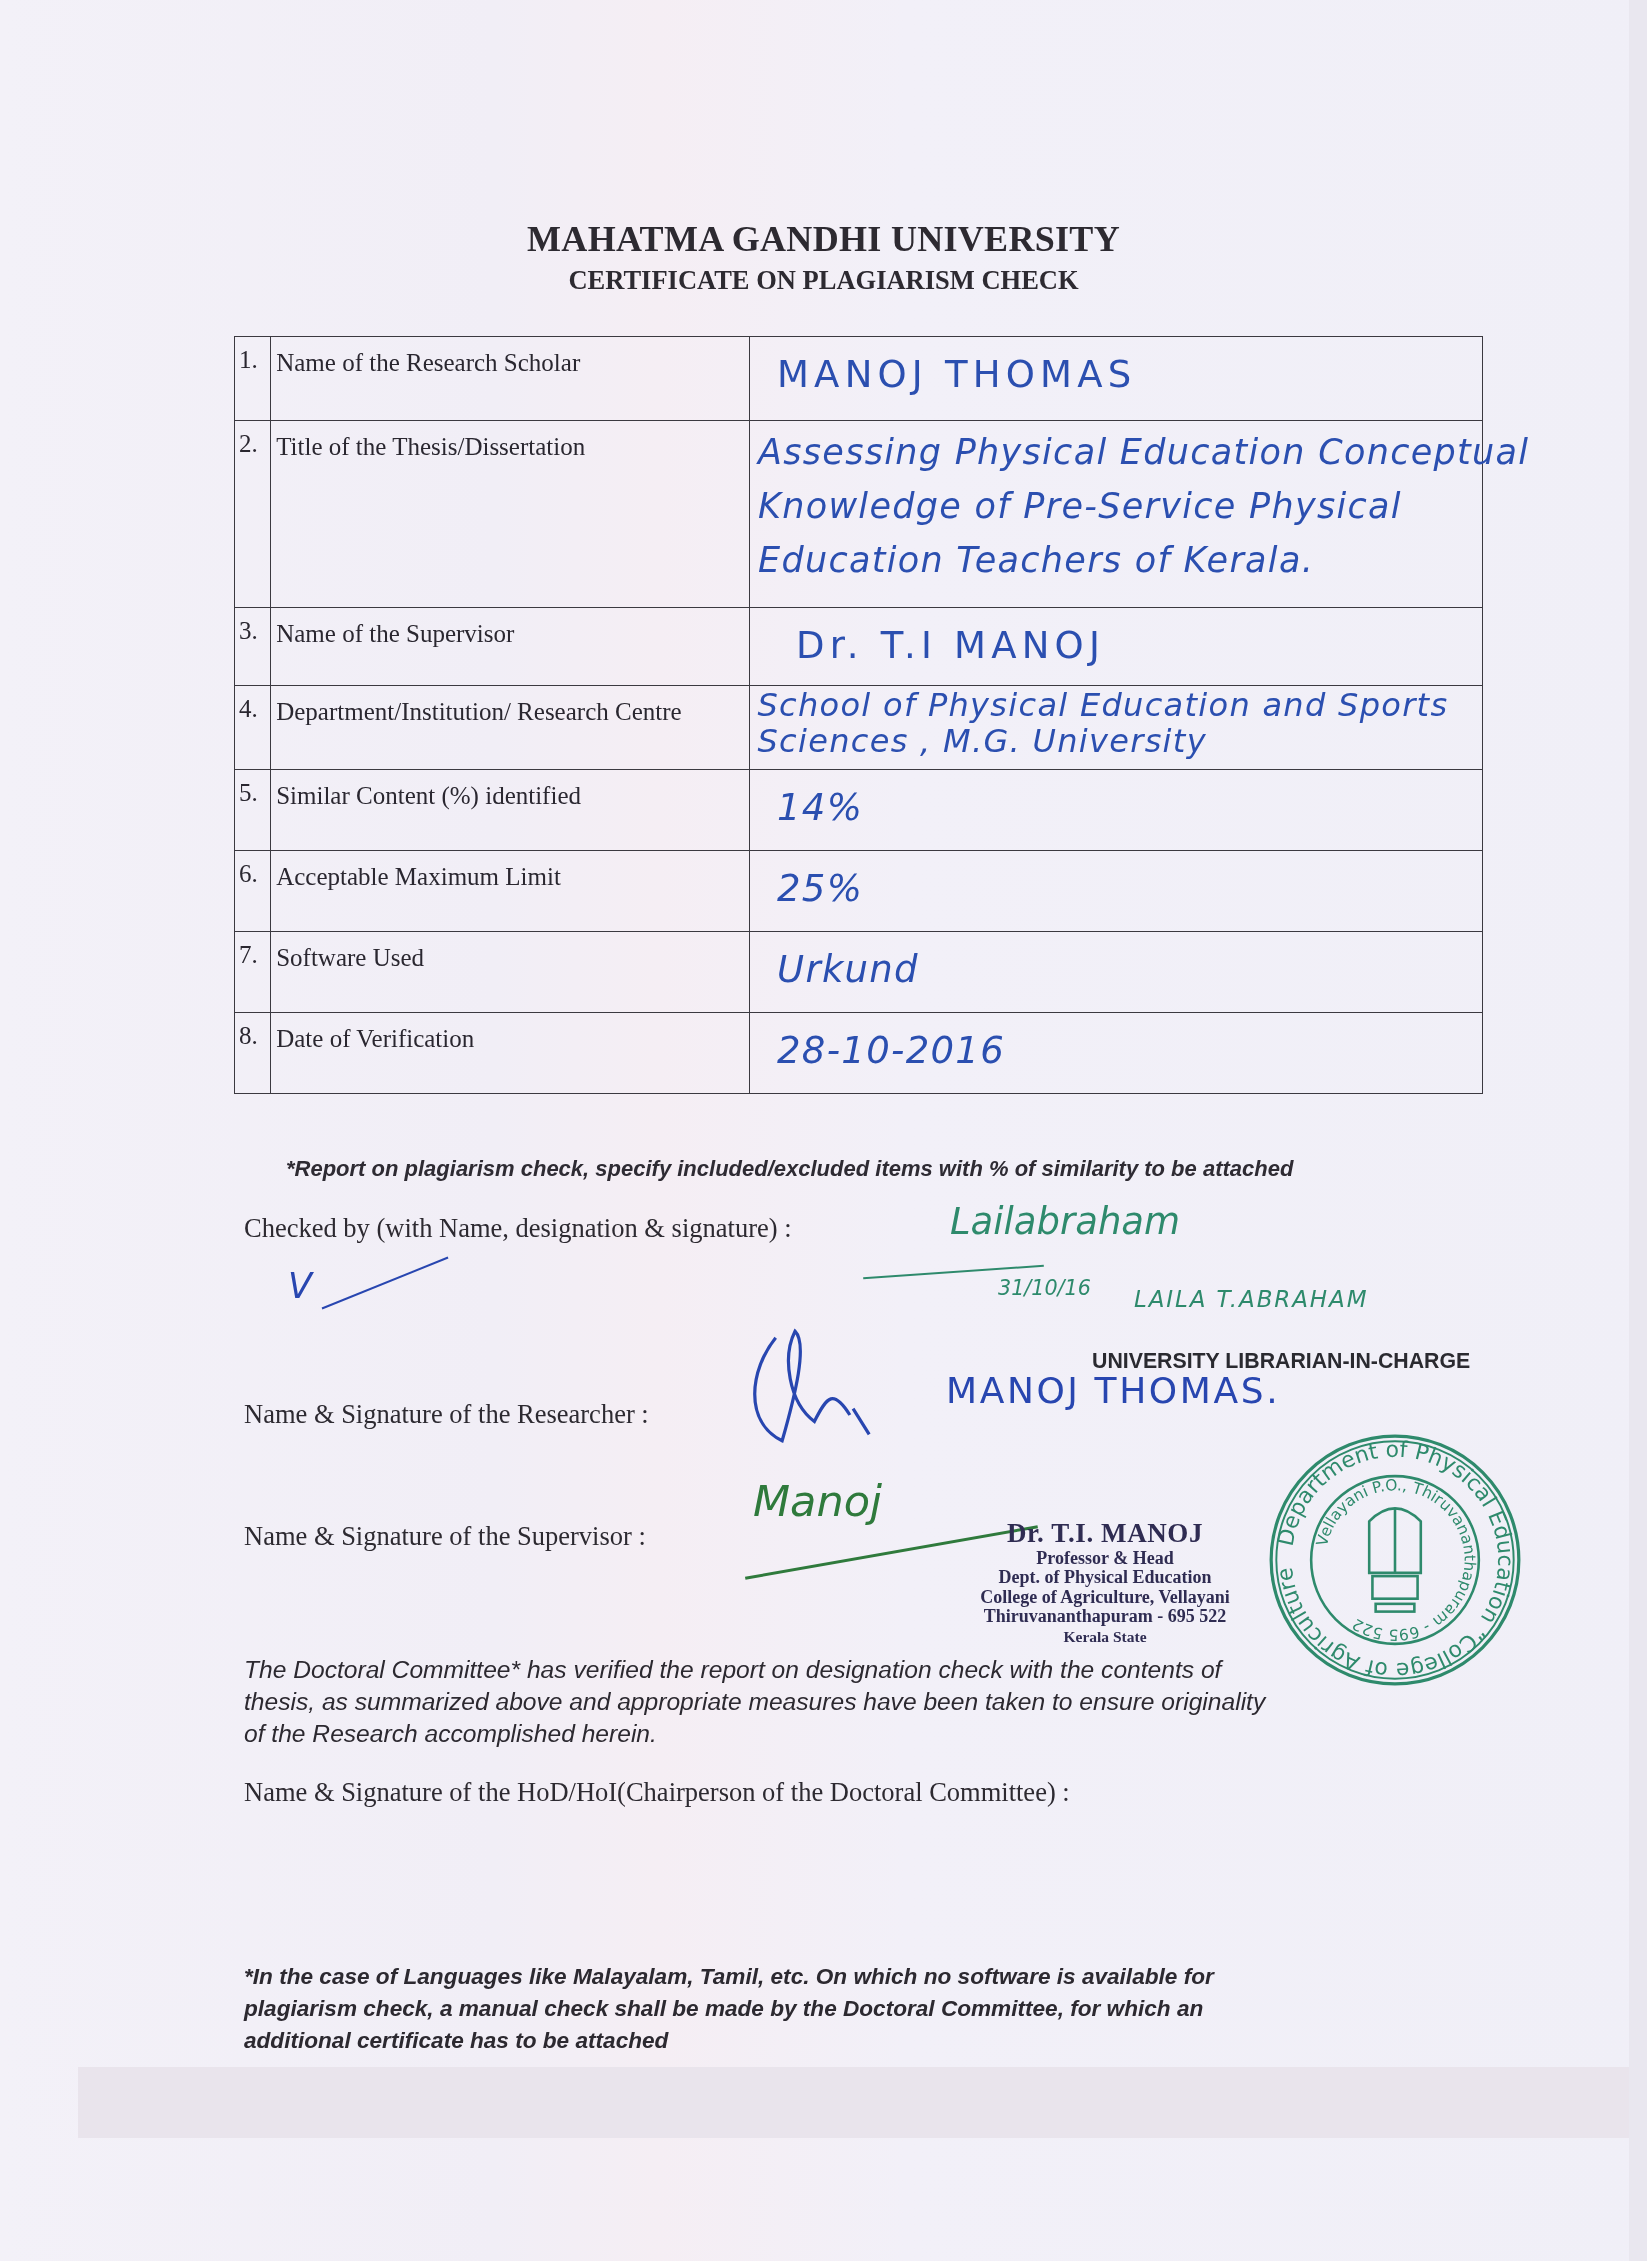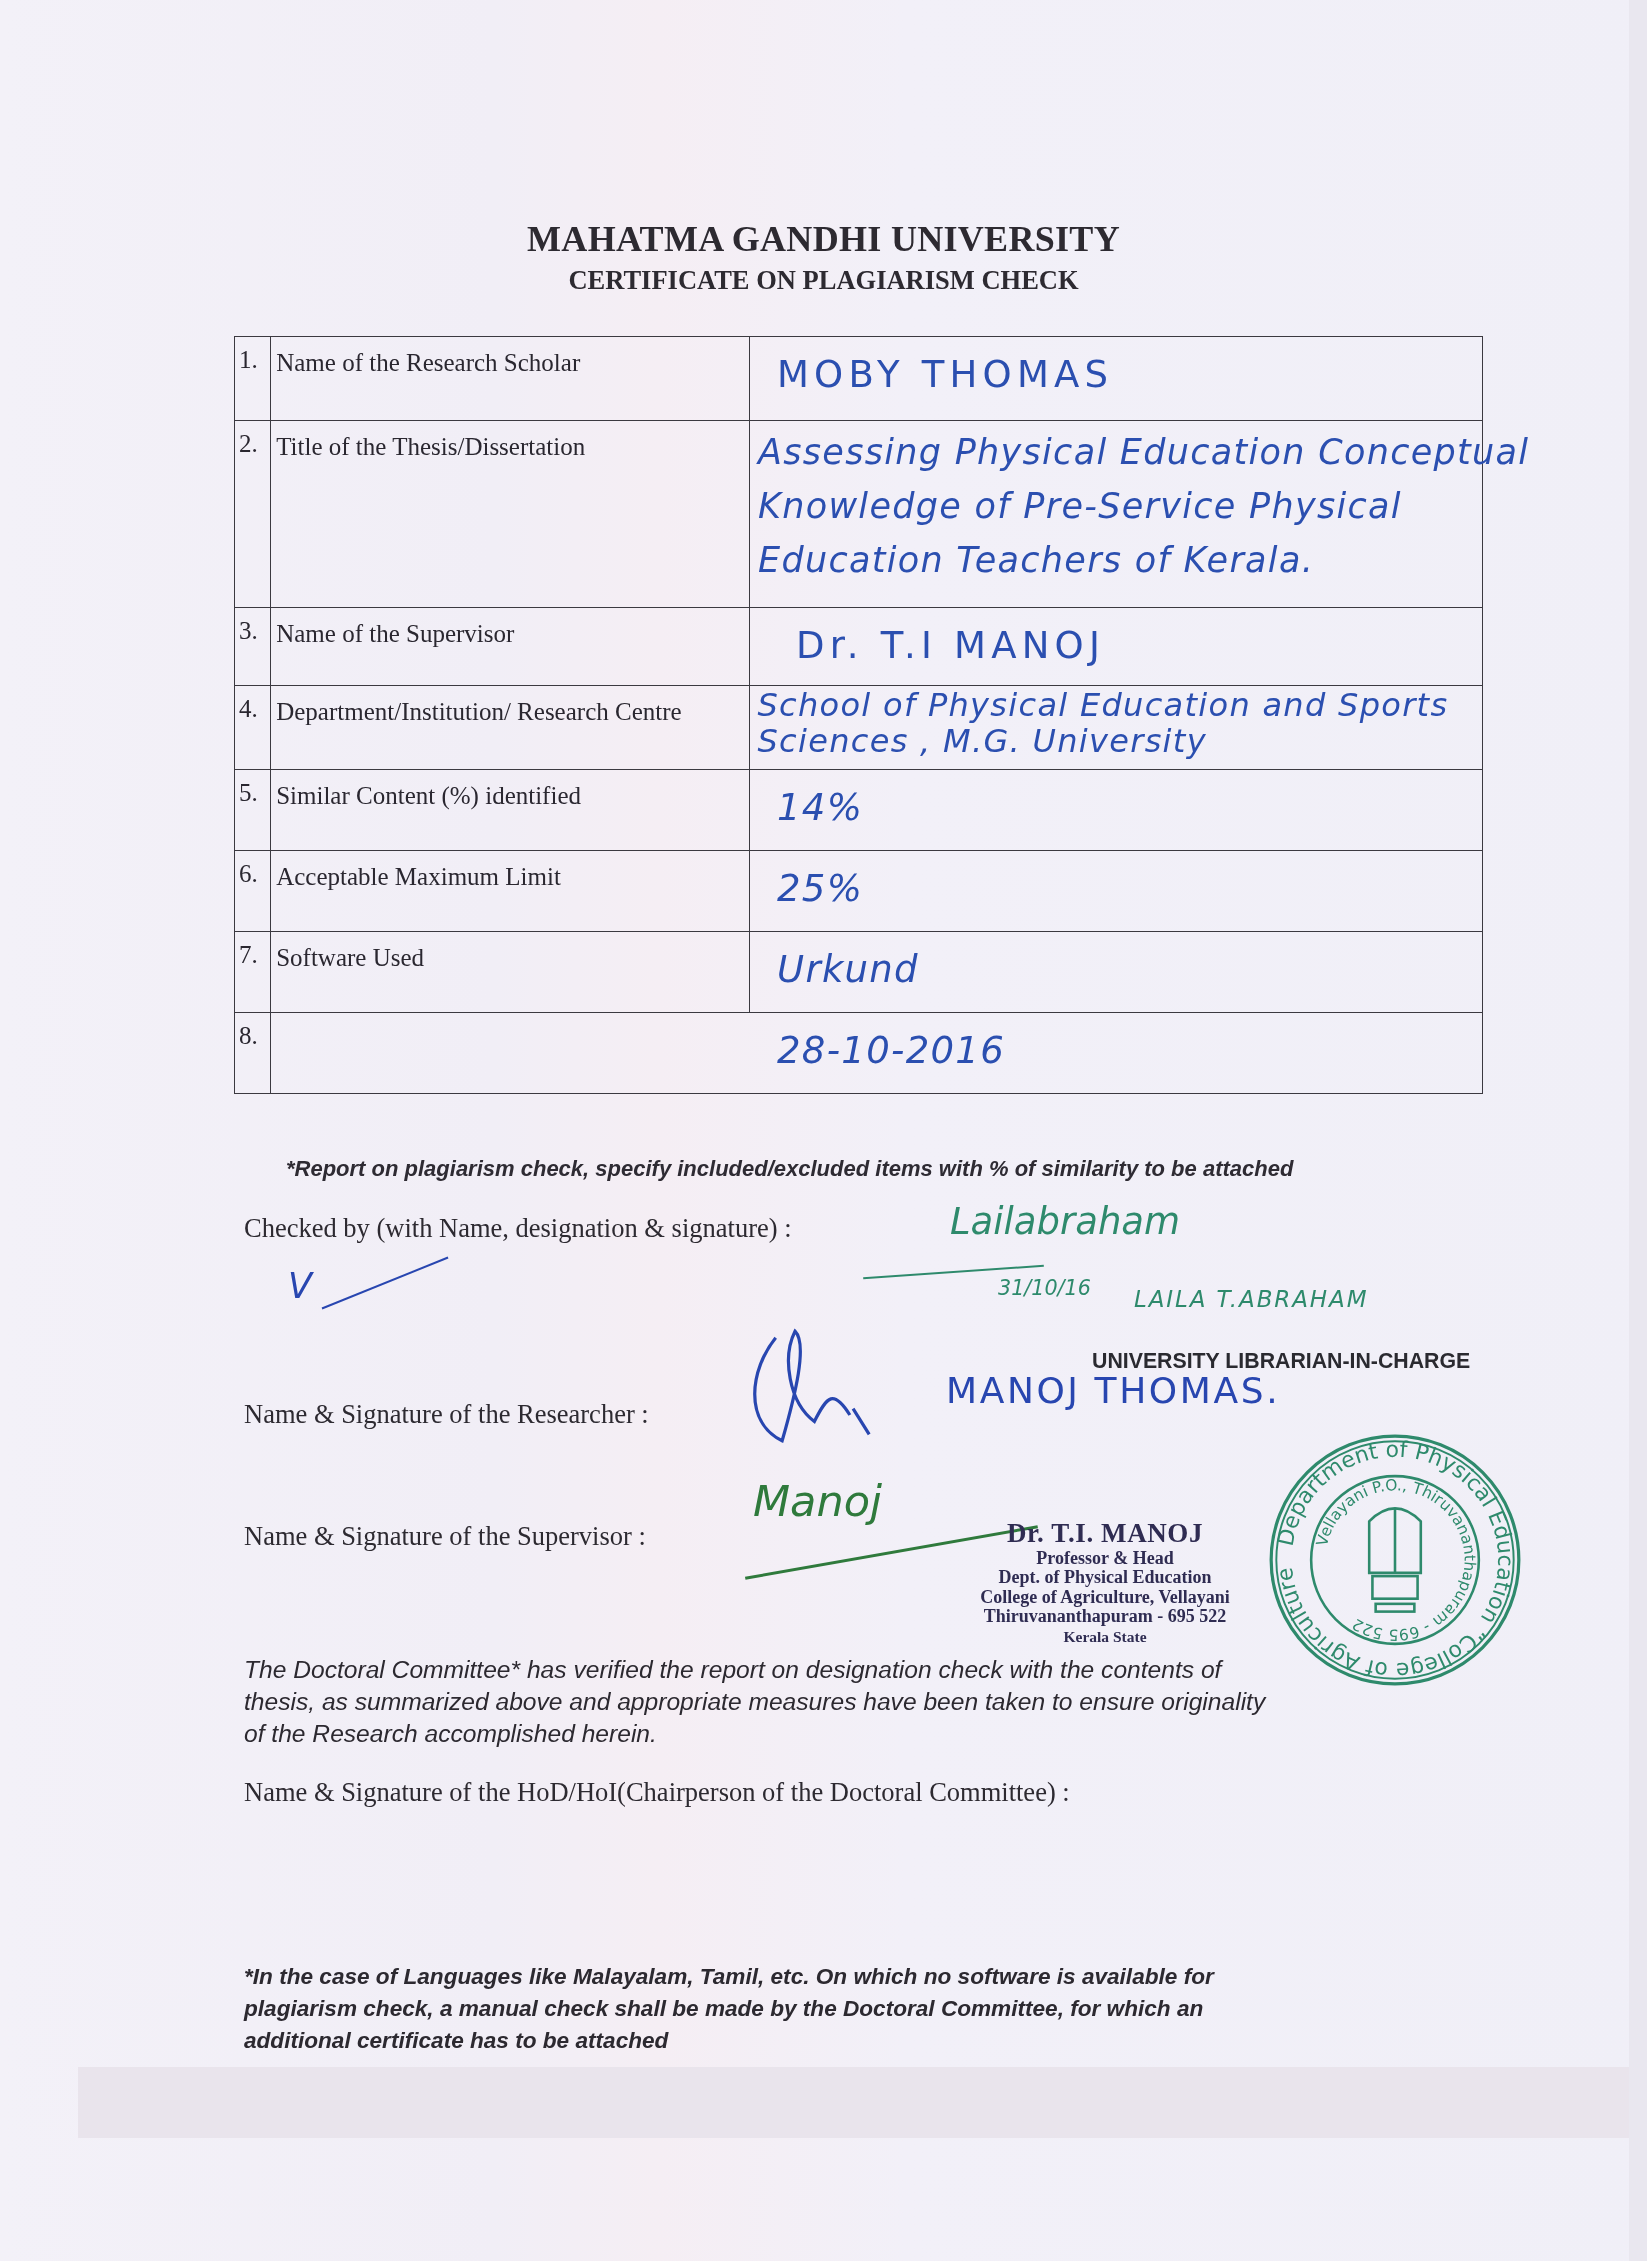--- a/index.html
+++ b/index.html
@@ -59,21 +59,21 @@
   <div class="scan-band"></div>
 
   <div class="title main">MAHATMA GANDHI UNIVERSITY</div>
   <div class="title sub">CERTIFICATE ON PLAGIARISM CHECK</div>
 
   <div class="tbl">
     <div class="row" style="height:84px">
       <div class="cell-num">1.</div>
       <div class="cell-label">Name of the Research Scholar</div>
       <div class="cell-value">
-          <div class="hand caps">MOBY THOMAS</div>
+          <div class="hand caps">MANOJ THOMAS</div>
         </div>
     </div>
     <div class="row" style="height:187px">
       <div class="cell-num">2.</div>
       <div class="cell-label">Title of the Thesis/Dissertation</div>
       <div class="cell-value" style="padding-left:7px;padding-top:3.9px">
         <div class="hand" style="font-size:35px;line-height:54px">Assessing Physical Education Conceptual</div>
         <div class="hand" style="font-size:35px;line-height:54px">Knowledge of Pre-Service Physical</div>
         <div class="hand" style="font-size:35px;line-height:54px">Education Teachers of Kerala.</div>
       </div>
@@ -109,20 +109,21 @@
     </div>
     <div class="row" style="height:81px">
       <div class="cell-num">7.</div>
       <div class="cell-label">Software Used</div>
       <div class="cell-value">
           <div class="hand">Urkund</div>
         </div>
     </div>
     <div class="row" style="height:80px">
       <div class="cell-num">8.</div>
+      <div class="cell-label">Date of Verification</div>
       <div class="cell-value">
           <div class="hand">28-10-2016</div>
         </div>
     </div>
   </div>
 
   <div class="note" style="top:1156px">*Report on plagiarism check, specify included/excluded items with % of similarity to be attached</div>
 
   <div class="lbl" style="top:1213px">Checked by (with Name, designation &amp; signature) :</div>
   <div class="hand-small sig-green" style="left:950px;top:1200px;font-size:37px">Lailabraham</div>

